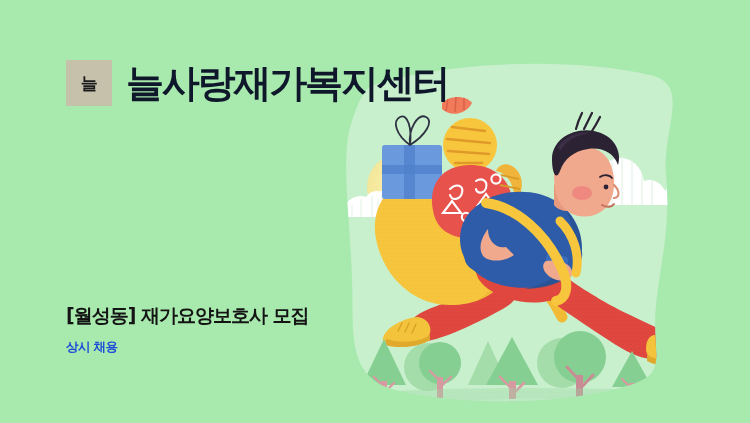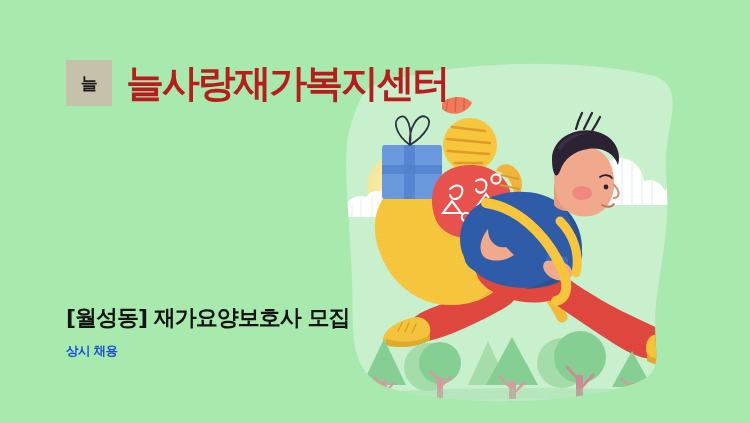--- a/index.html
+++ b/index.html
@@ -32,32 +32,32 @@
     background:#c6c1ab;
     display:flex;align-items:center;justify-content:center;
   }
   #logo-chip span{
     font-size:17px;line-height:1;color:#1b1b1b;
     font-family:"DejaVu Sans",sans-serif;font-weight:600;
     letter-spacing:-.5px;
   }
   #brand-title{
     font-size:38px;line-height:1;
-    font-weight:800;color:#b91c1c;
+    font-weight:800;color:#0f172a;
     letter-spacing:-2.2px;
     white-space:nowrap;
     font-family:"DejaVu Sans","Liberation Sans",sans-serif;
   }
 
   
   #footer-block{
     position:absolute;left:66px;top:303px;z-index:6;
   }
   #job-title{
-    font-size:22px;font-weight:700;color:#141414;
+    font-size:19px;font-weight:700;color:#141414;
     letter-spacing:-1px;white-space:nowrap;
     font-family:"DejaVu Sans","Liberation Sans",sans-serif;
     margin:0 0 10px 0;
   }
   #job-status{
     font-size:12.5px;font-weight:700;color:#1d4ed8;
     letter-spacing:-.6px;white-space:nowrap;
     font-family:"DejaVu Sans","Liberation Sans",sans-serif;
     margin:0;
   }

